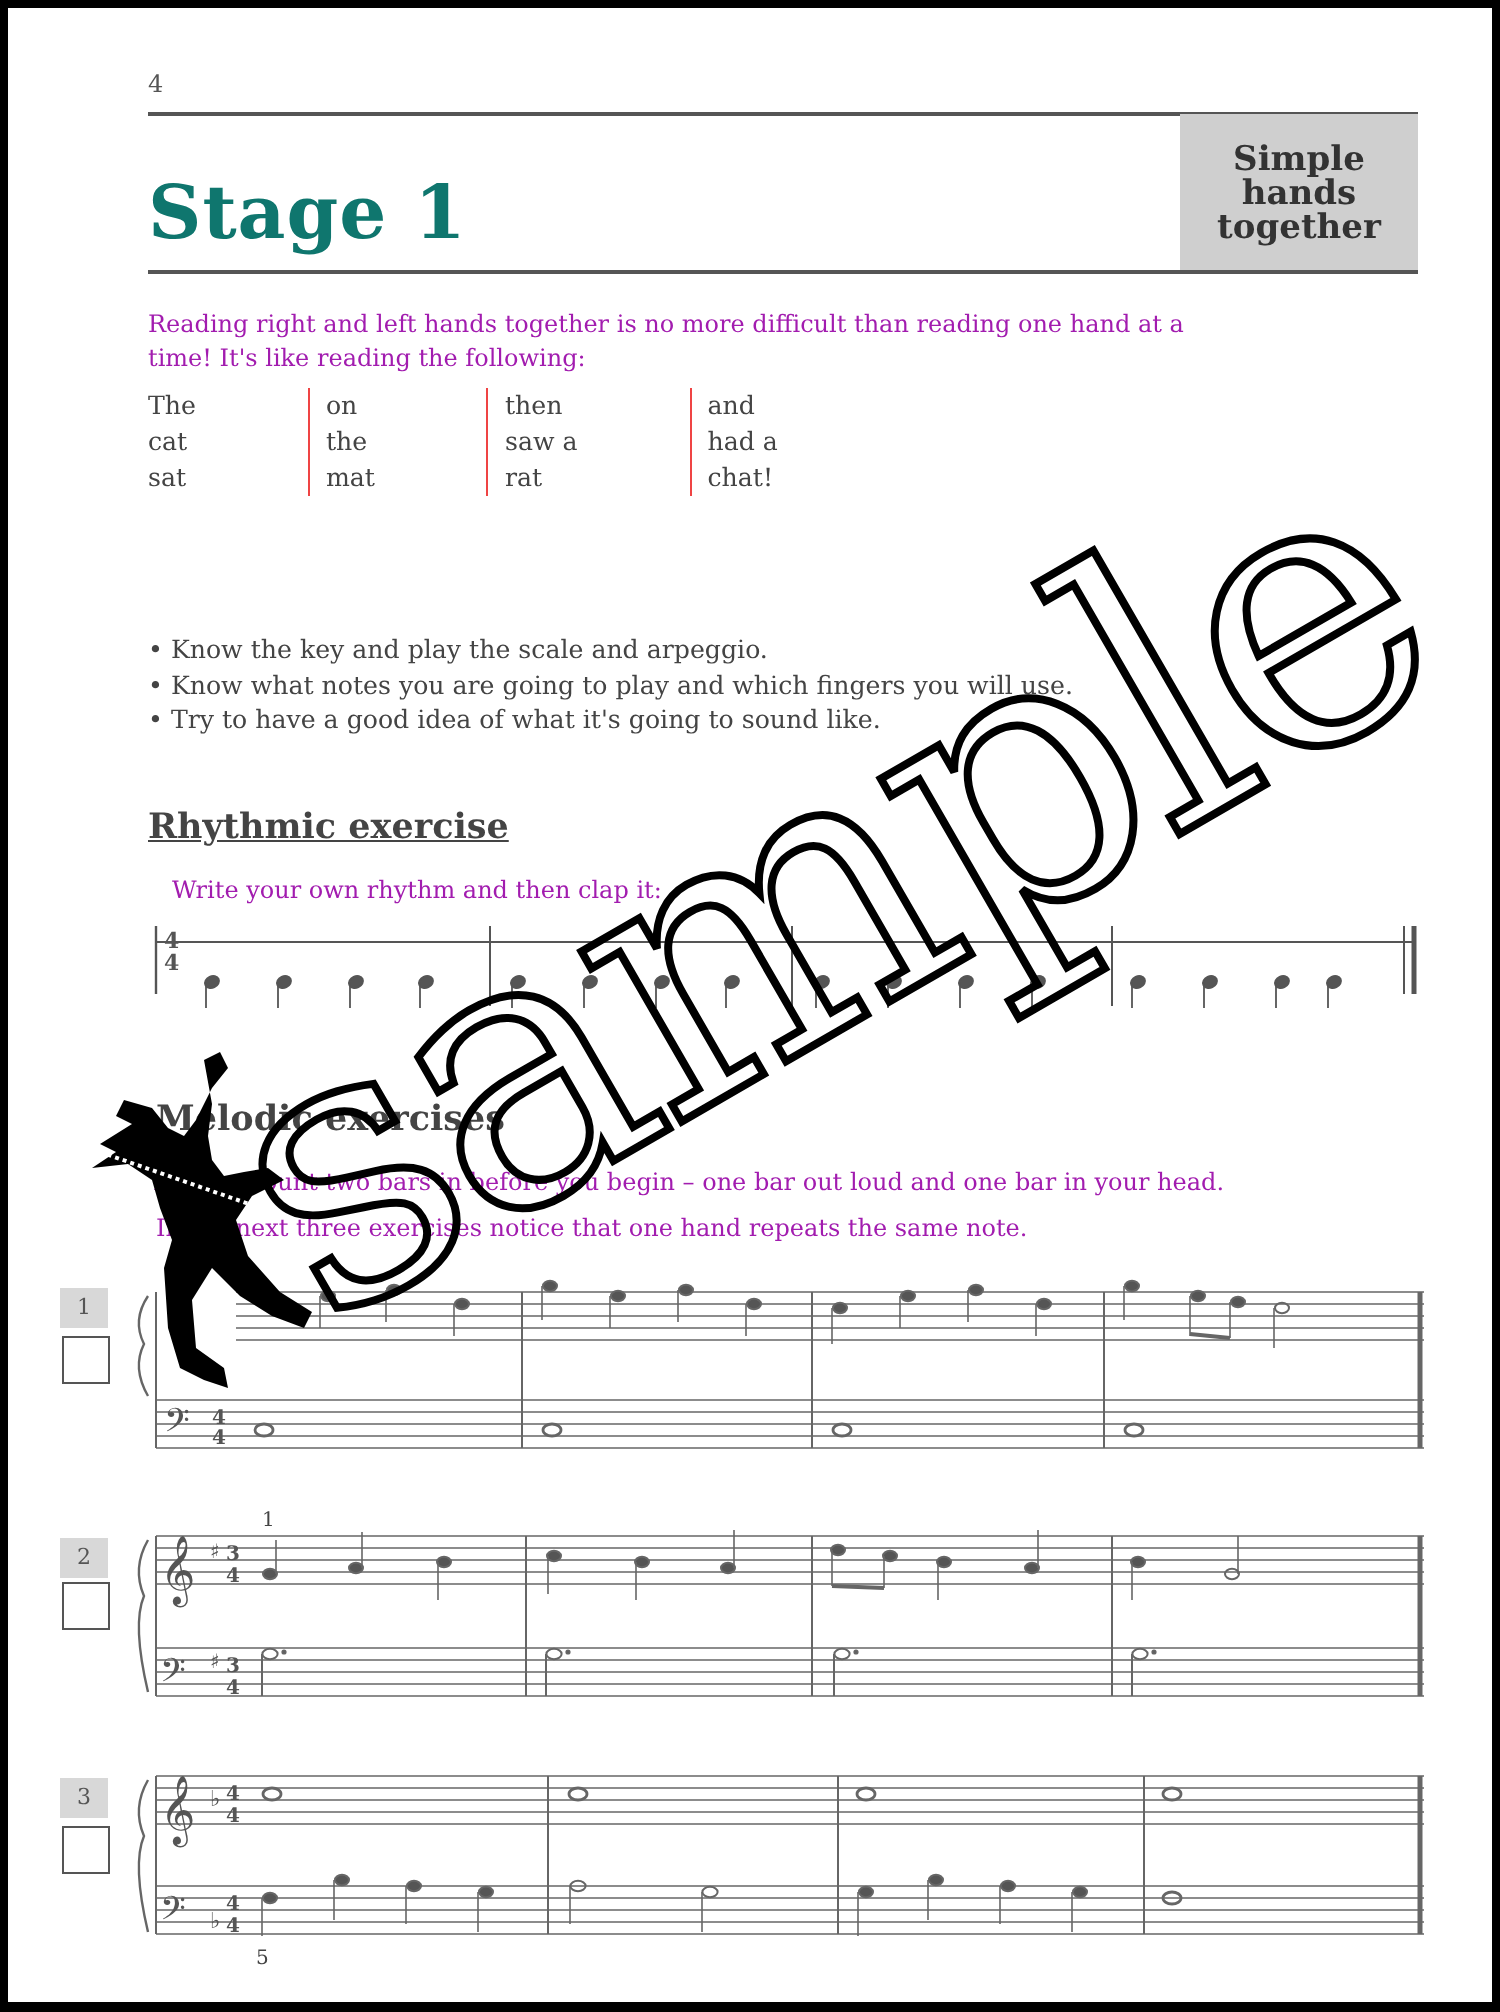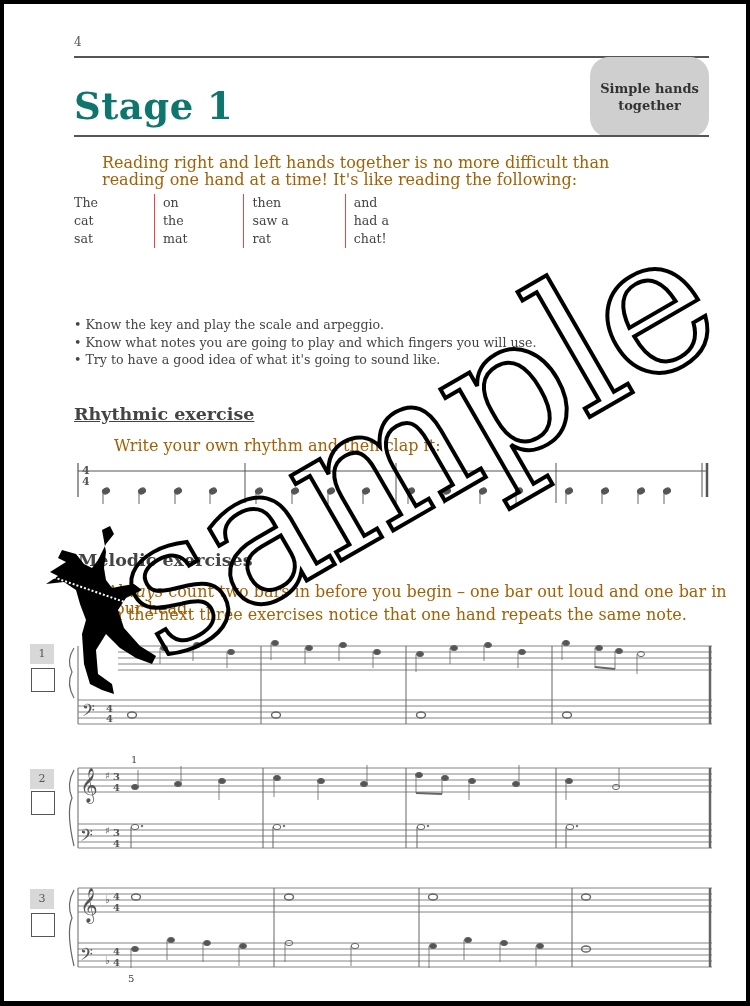--- a/index.html
+++ b/index.html
@@ -2,22 +2,22 @@
 <html><head>
 <meta charset="utf-8">
 <style>
   html, body { margin:0; padding:0; background:#000; }
   body { width:750px; height:1006px; position:relative; overflow:hidden; font-family:"DejaVu Serif", serif; color:#3a3a3a; }
   .page { position:absolute; left:4px; top:4px; width:742px; height:997px; background:#fff; overflow:hidden; }
   .abs { position:absolute; }
   .page-num { left:70px; top:31px; font-size:12px; color:#555; }
   .rule { left:70px; width:635px; height:2px; background:#555; }
   .stage-title { left:70px; top:80px; font-family:"DejaVu Serif", serif; font-weight:bold; font-size:37px; color:#0f766e; letter-spacing:0.5px; }
-  .stage-badge { left:586px; top:53px; width:119px; height:80px; background:#cfcfcf; display:flex; align-items:center; justify-content:center; text-align:center; font-weight:bold; font-size:13px; line-height:17px; color:#333;border-radius:19px; }
-  .body { font-size:16px; line-height:17px; color:#a16207;margin-left:28px; }
+  .stage-badge { left:586px; top:53px; width:119px; height:80px; background:#cfcfcf; display:flex; align-items:center; justify-content:center; text-align:center; font-weight:bold; font-size:17px; line-height:17px; color:#333; }
+  .body { font-size:12px; line-height:17px; color:#a21caf; }
   .p1 { left:70px; top:150px; width:520px; }
   .wordtable { left:70px; top:190px; font-size:12.6px; line-height:18px; color:#444; display:flex;gap:48px; }
   .wordtable .col { padding:0 8px 0 8px; border-left:1px solid #ef4444; }
   .wordtable .col:first-child { border-left:none; padding-left:0; }
   .p2 { left:70px; top:253px; width:520px; }
   .p3 { left:70px; top:293px; width:520px; }
   .bullets { left:70px; top:310px; width:520px; list-style:none; margin:0; padding:0; }
   .bullets li { font-size:12.6px; line-height:17.5px; color:#444; }
   .bullets li::before { content:"• "; }
   .h2 { font-weight:bold; font-size:17.5px; color:#444; }

